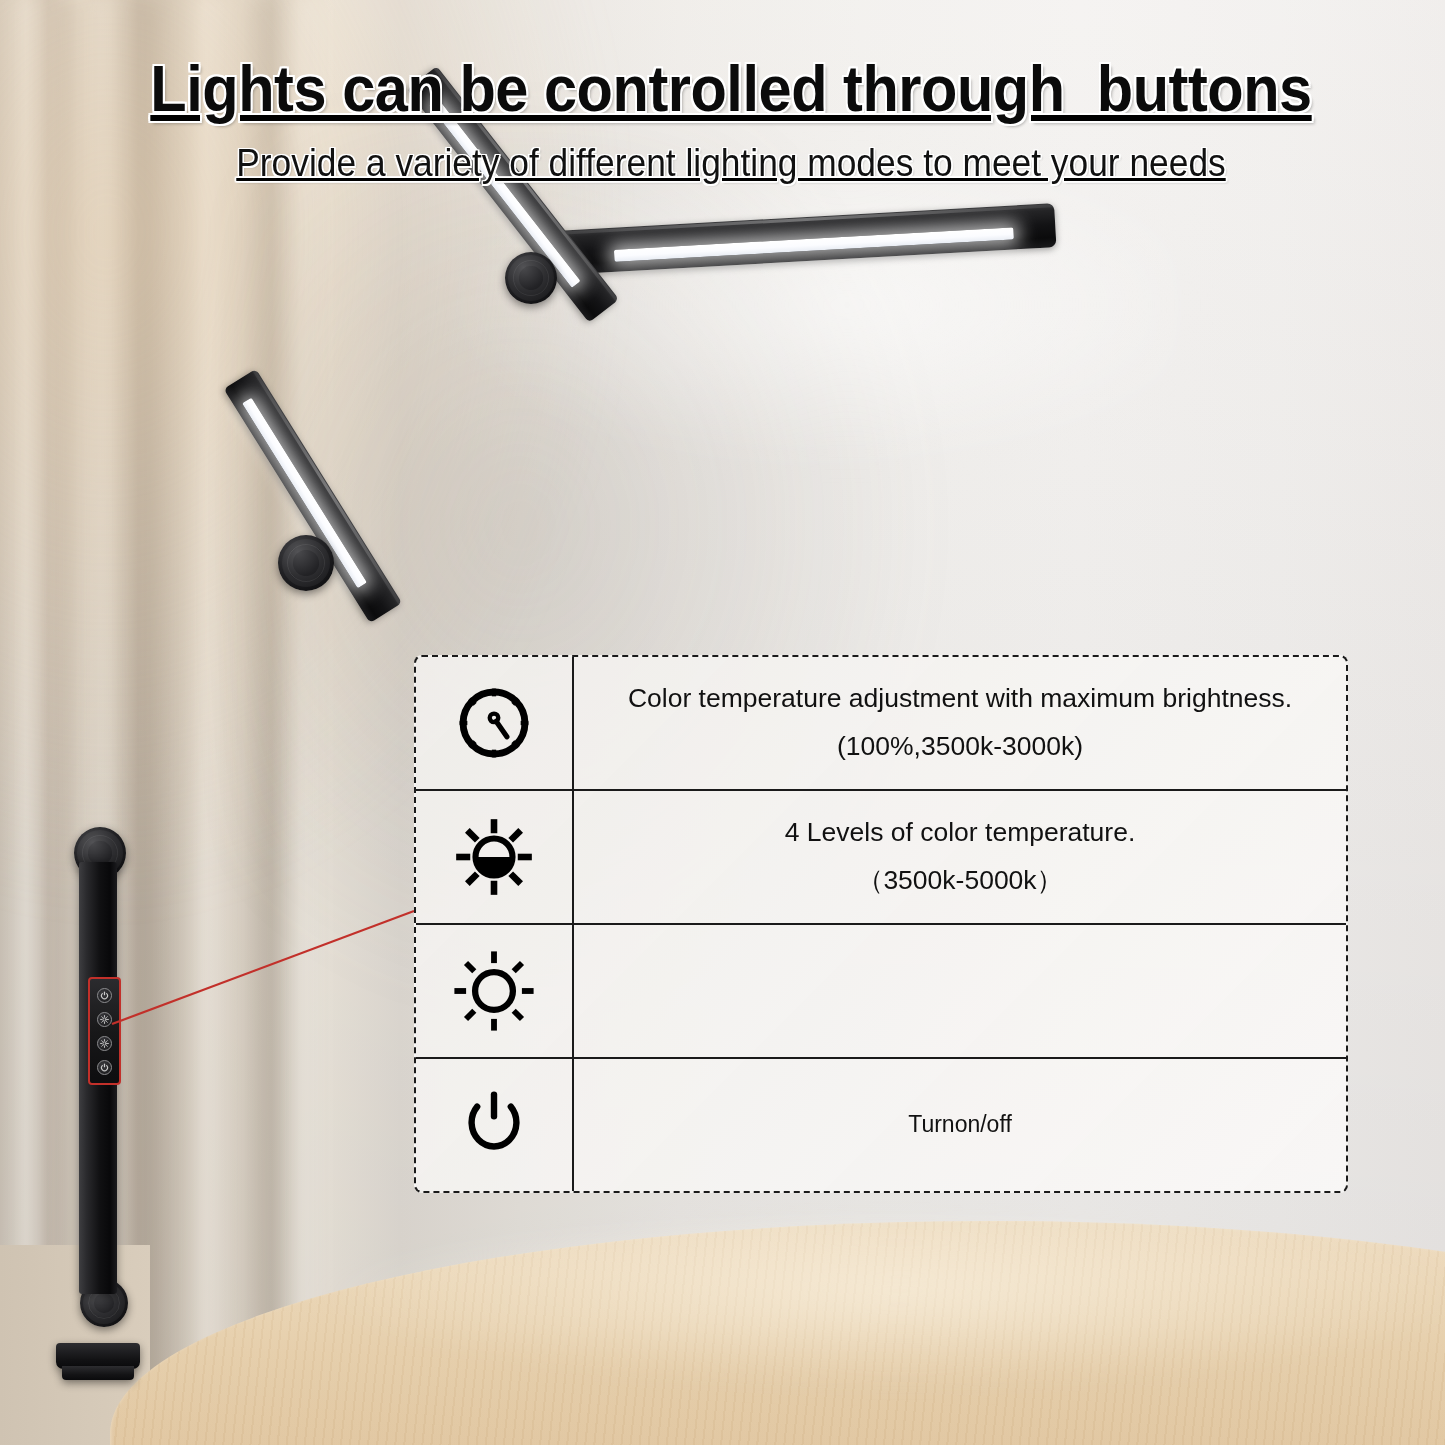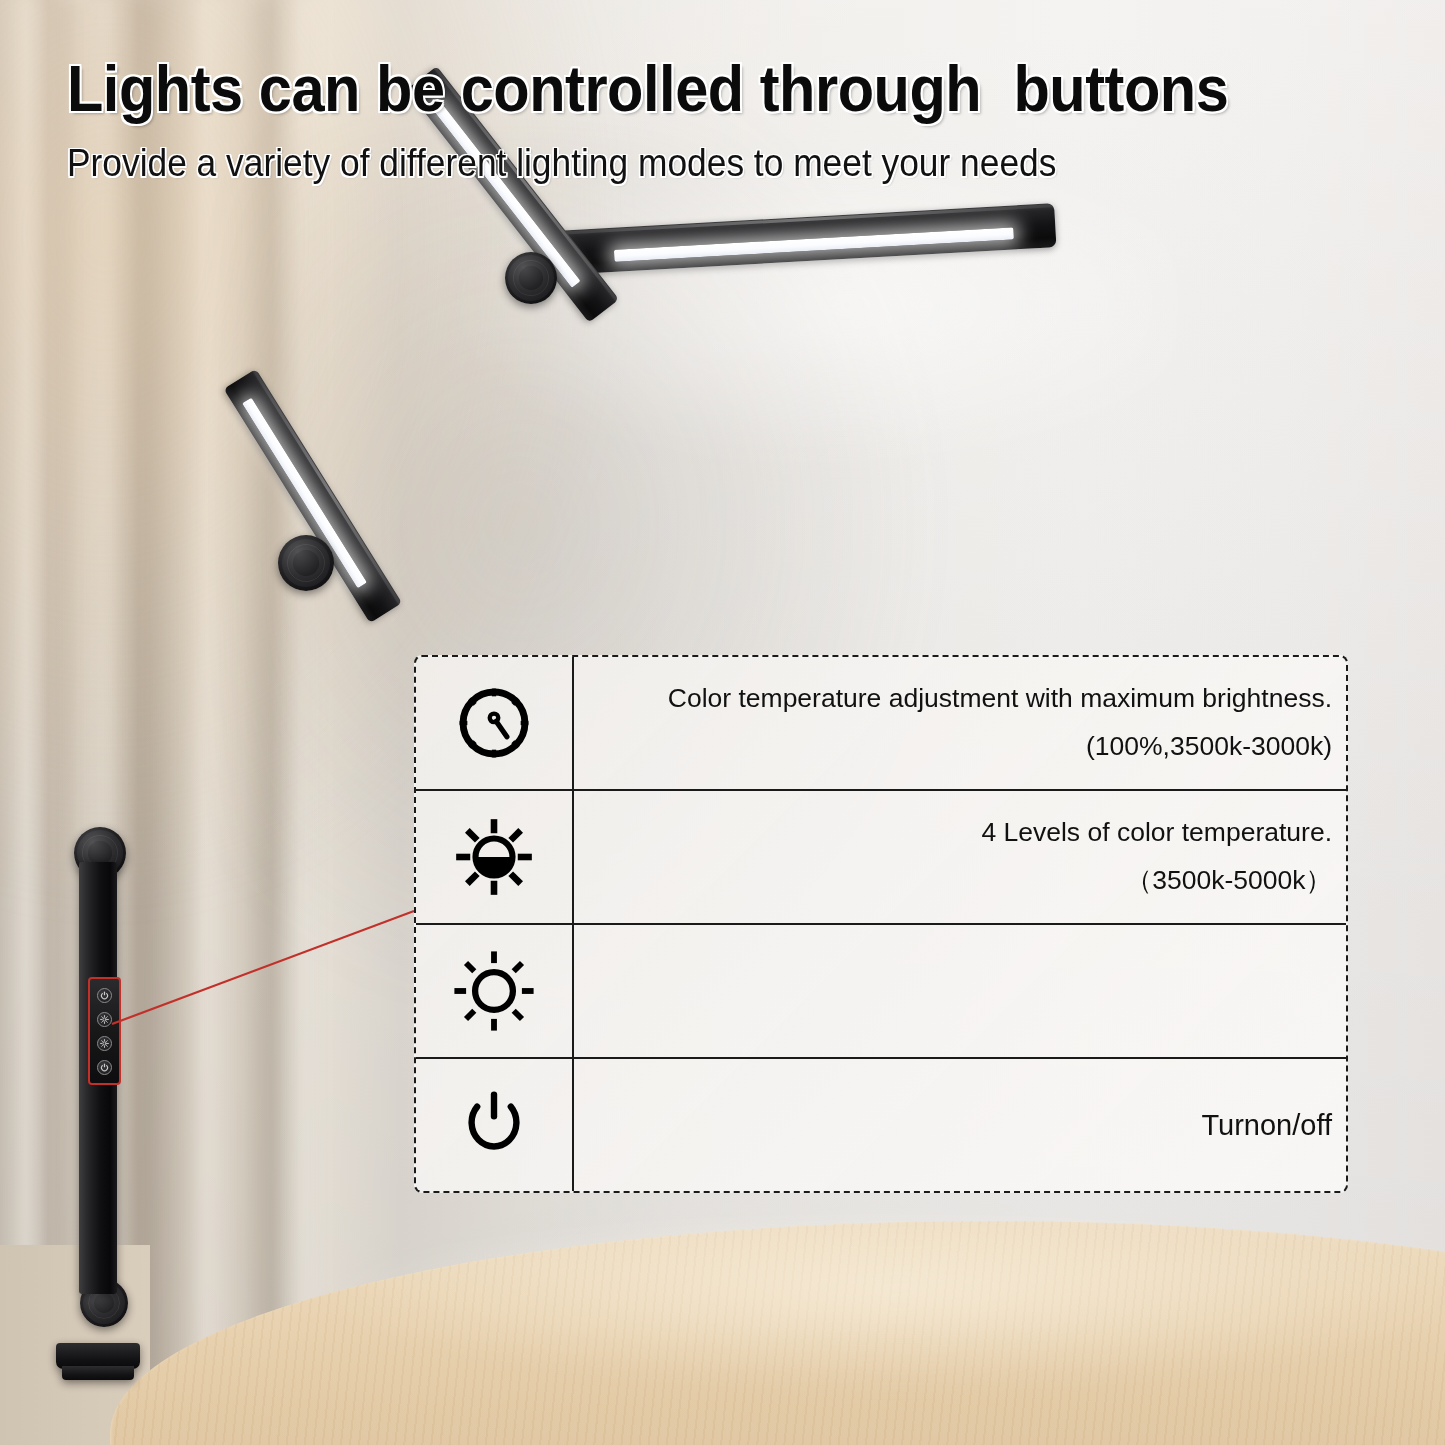--- a/index.html
+++ b/index.html
@@ -154,21 +154,21 @@
     background:radial-gradient(circle at 40% 35%,#3c3c40,#151517);
   }
   .ctrl-btn svg { display:block; }
   .callout {
     position:absolute; left:0; top:0; width:1445px; height:1445px;
     pointer-events:none;
   }
 
   
   .head-block {
-    position:absolute; left:17px; right:0; top:52px; text-align:left; z-index:6;
+    position:absolute; left:17px; right:0; top:52px; text-align:center; z-index:6;text-decoration:underline;
   }
   .h-title {
     font-size:64px; font-weight:bold; color:#0b0b0b;
     letter-spacing:-0.5px;
     font-family:"Liberation Sans", sans-serif;
     transform:scaleX(0.93); transform-origin:center;
     text-shadow:
       -2px -2px 0 #fff, 2px -2px 0 #fff, -2px 2px 0 #fff, 2px 2px 0 #fff,
       0 -2px 0 #fff, 0 2px 0 #fff, -2px 0 0 #fff, 2px 0 0 #fff,
       3px 3px 3px rgba(0,0,0,0.25);
@@ -200,28 +200,28 @@
   }
   .ft-row:last-child { border-bottom:none; }
   .ft-icon {
     width:158px; flex:0 0 158px;
     border-right:2px solid #1a1a1a;
     display:flex; align-items:center; justify-content:center;
   }
   .ft-icon svg { display:block; }
   .ft-text {
     flex:1; display:flex; flex-direction:column;
-    align-items:flex-end; justify-content:center;
+    align-items:center; justify-content:center;
     text-align:center; color:#111;
     padding:0 14px;
   }
   .ft-l1 { font-size:26.5px; line-height:1.2; }
   .ft-l2 { font-size:26.5px; line-height:1.2; margin-top:16px; }
   .ft-l2:empty { display:none; }
-  .ft-text.single .ft-l1 { font-size:29px; }
+  .ft-text.single .ft-l1 { font-size:23px; }
 </style>
 </head>
 <body>
 
 <div id="scene">
   <div class="bg-wall"></div>
   <div class="dfold d1"></div>
   <div class="dfold d2"></div>
   <div class="dfold d3"></div>
   <div class="fold f1"></div>

